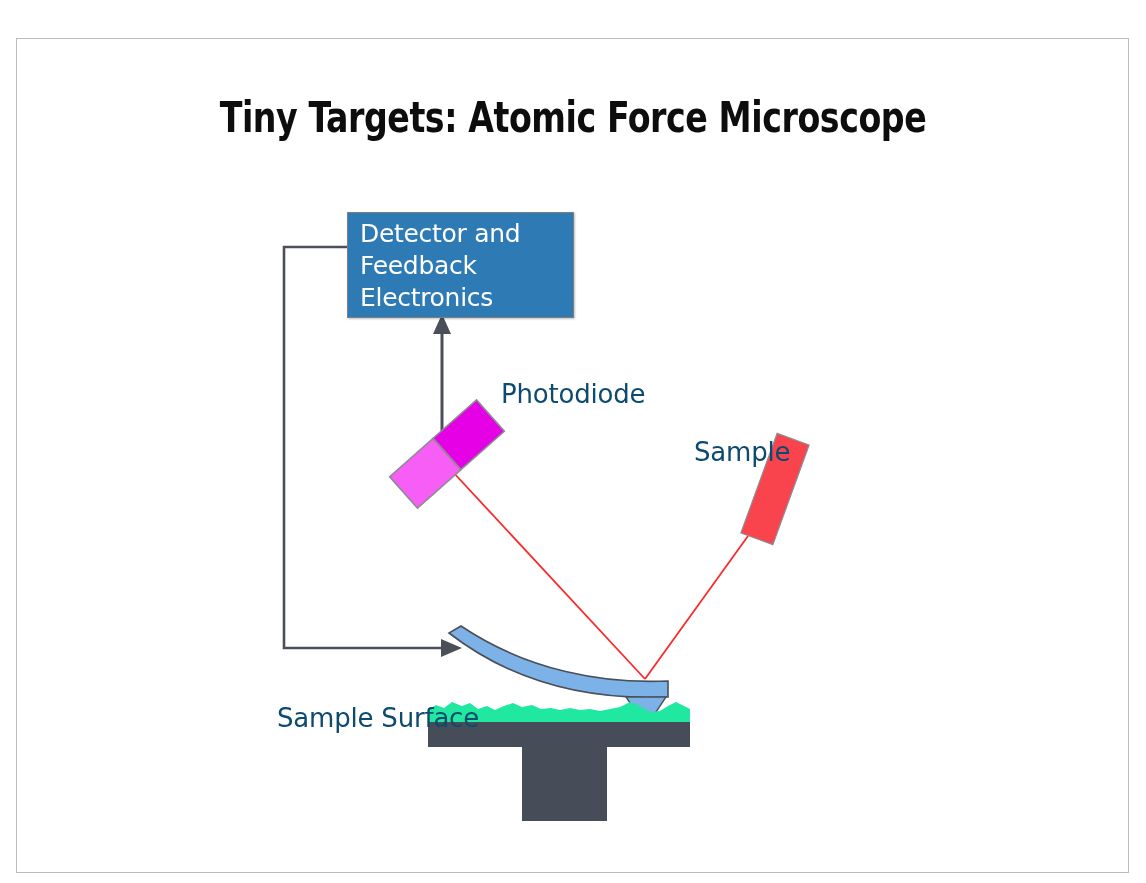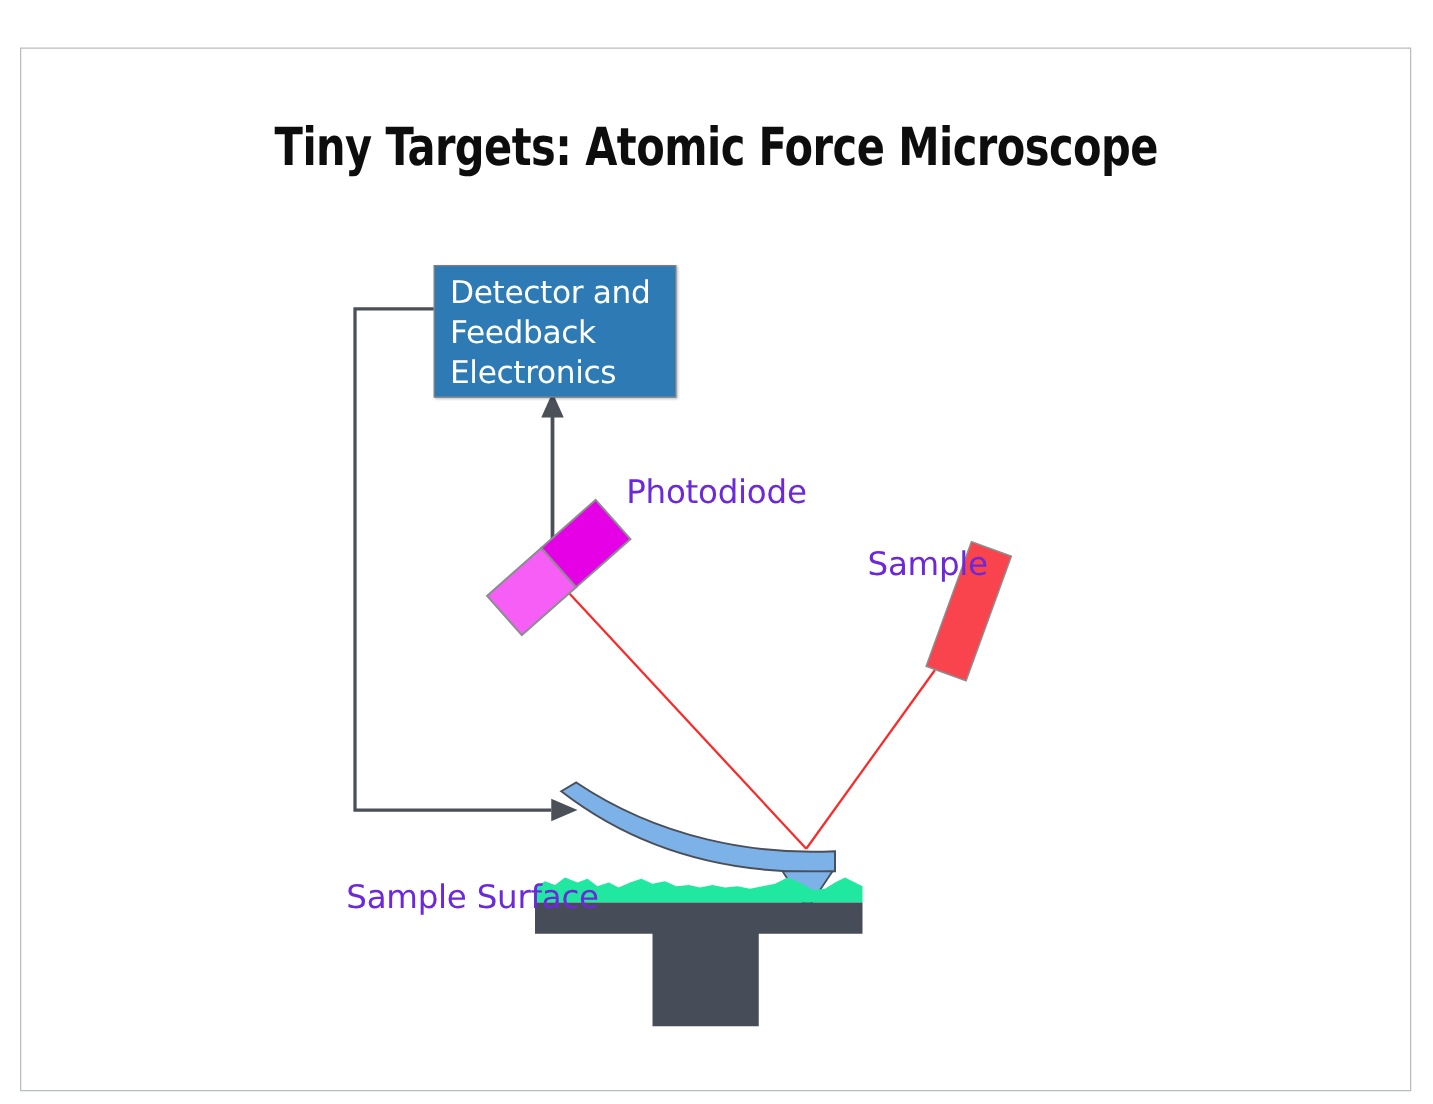--- a/index.html
+++ b/index.html
@@ -48,31 +48,31 @@
   }
   #figure {
     position: absolute;
     left: 0;
     top: 0;
     width: 1146px;
     height: 883px;
   }
   .label {
     position: absolute;
-    color: #6d28d9;
+    color: #0c4a6e;
     font-size: 26px;
     font-family: "DejaVu Sans", "Liberation Sans", sans-serif;
     white-space: nowrap;
     letter-spacing: -0.2px;
   }
   #detector-box {
     position: absolute;
     left: 347px;
     top: 196px;
-    width: 194px;
+    width: 227px;
     height: 106px;
     background: #2e7ab4;
     border: 1px solid #7d7f82;
     box-sizing: border-box;
     box-shadow: 1px 1px 2px rgba(0,0,0,0.25);
   }
   #detector-text {
     position: absolute;
     left: 12px;
     top: 5px;

